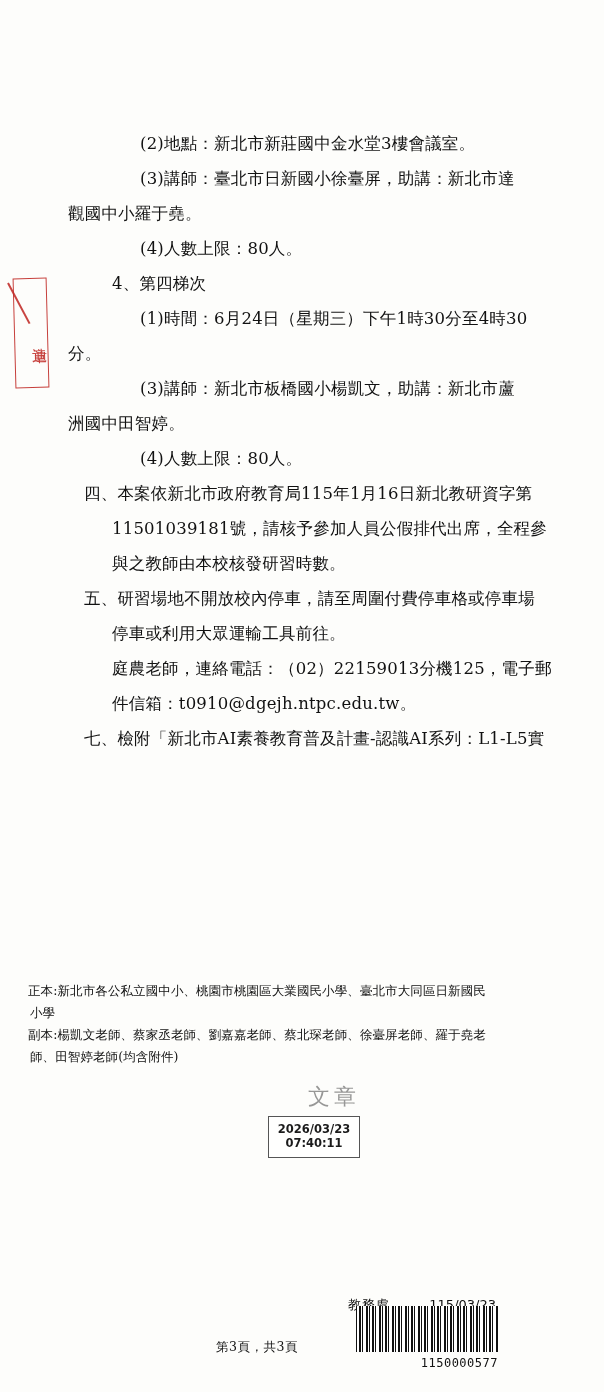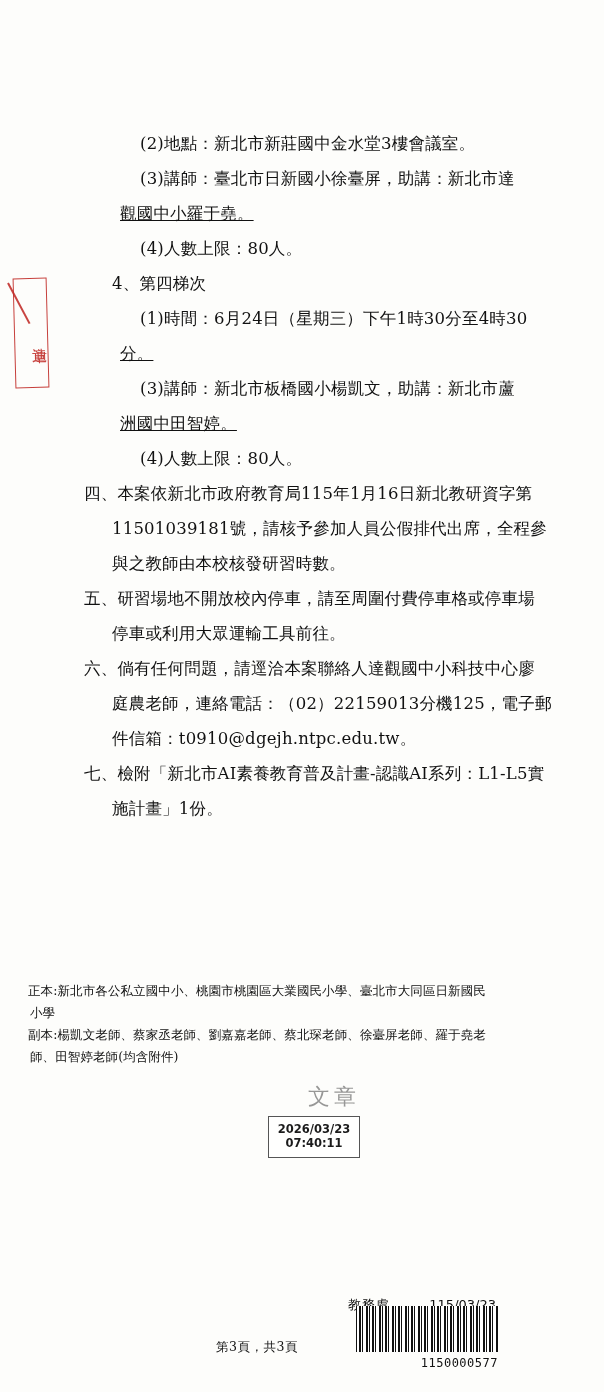--- a/index.html
+++ b/index.html
@@ -62,21 +62,21 @@
   }
   .line {
     font-size: 16.5px;
     line-height: 35px;
     white-space: pre;
     letter-spacing: 0.2px;
   }
   .ind-1 { padding-left: 84px; }   
   .ind-2 { padding-left: 112px; }  
   .ind-3 { padding-left: 140px; }  
-  .ind-3b { padding-left: 120px; text-decoration: underline; } 
+  .ind-3b { padding-left: 68px; } 
   .ind-1b { padding-left: 112px; } 
 
   
   .dist {
     position: absolute;
     left: 0;
     top: 980px;
     width: 604px;
   }
   .dist-line {
@@ -187,25 +187,23 @@
     <div class="line ind-3">(1)時間：6月24日（星期三）下午1時30分至4時30</div>
     <div class="line ind-3b">分。</div>
     <div class="line ind-3">(3)講師：新北市板橋國小楊凱文，助講：新北市蘆</div>
     <div class="line ind-3b">洲國中田智婷。</div>
     <div class="line ind-3">(4)人數上限：80人。</div>
     <div class="line ind-1">四、本案依新北市政府教育局115年1月16日新北教研資字第</div>
     <div class="line ind-1b">11501039181號，請核予參加人員公假排代出席，全程參</div>
     <div class="line ind-1b">與之教師由本校核發研習時數。</div>
     <div class="line ind-1">五、研習場地不開放校內停車，請至周圍付費停車格或停車場</div>
     <div class="line ind-1b">停車或利用大眾運輸工具前往。</div>
-    <div class="line ind-1">六、倘有任何問題，請逕洽本案聯絡人達觀國中小科技中心廖</div>
     <div class="line ind-1b">庭農老師，連絡電話：（02）22159013分機125，電子郵</div>
     <div class="line ind-1b">件信箱：t0910@dgejh.ntpc.edu.tw。</div>
     <div class="line ind-1">七、檢附「新北市AI素養教育普及計畫-認識AI系列：L1-L5實</div>
-    <div class="line ind-1b">施計畫」1份。</div>
   </div>
 
   <div class="dist">
     <div class="dist-line">正本:新北市各公私立國中小、桃園市桃園區大業國民小學、臺北市大同區日新國民</div>
     <div class="dist-line cont">小學</div>
     <div class="dist-line">副本:楊凱文老師、蔡家丞老師、劉嘉嘉老師、蔡北琛老師、徐臺屏老師、羅于堯老</div>
     <div class="dist-line cont">師、田智婷老師(均含附件)</div>
   </div>
 
   <div class="stamp-bg">文章</div>

